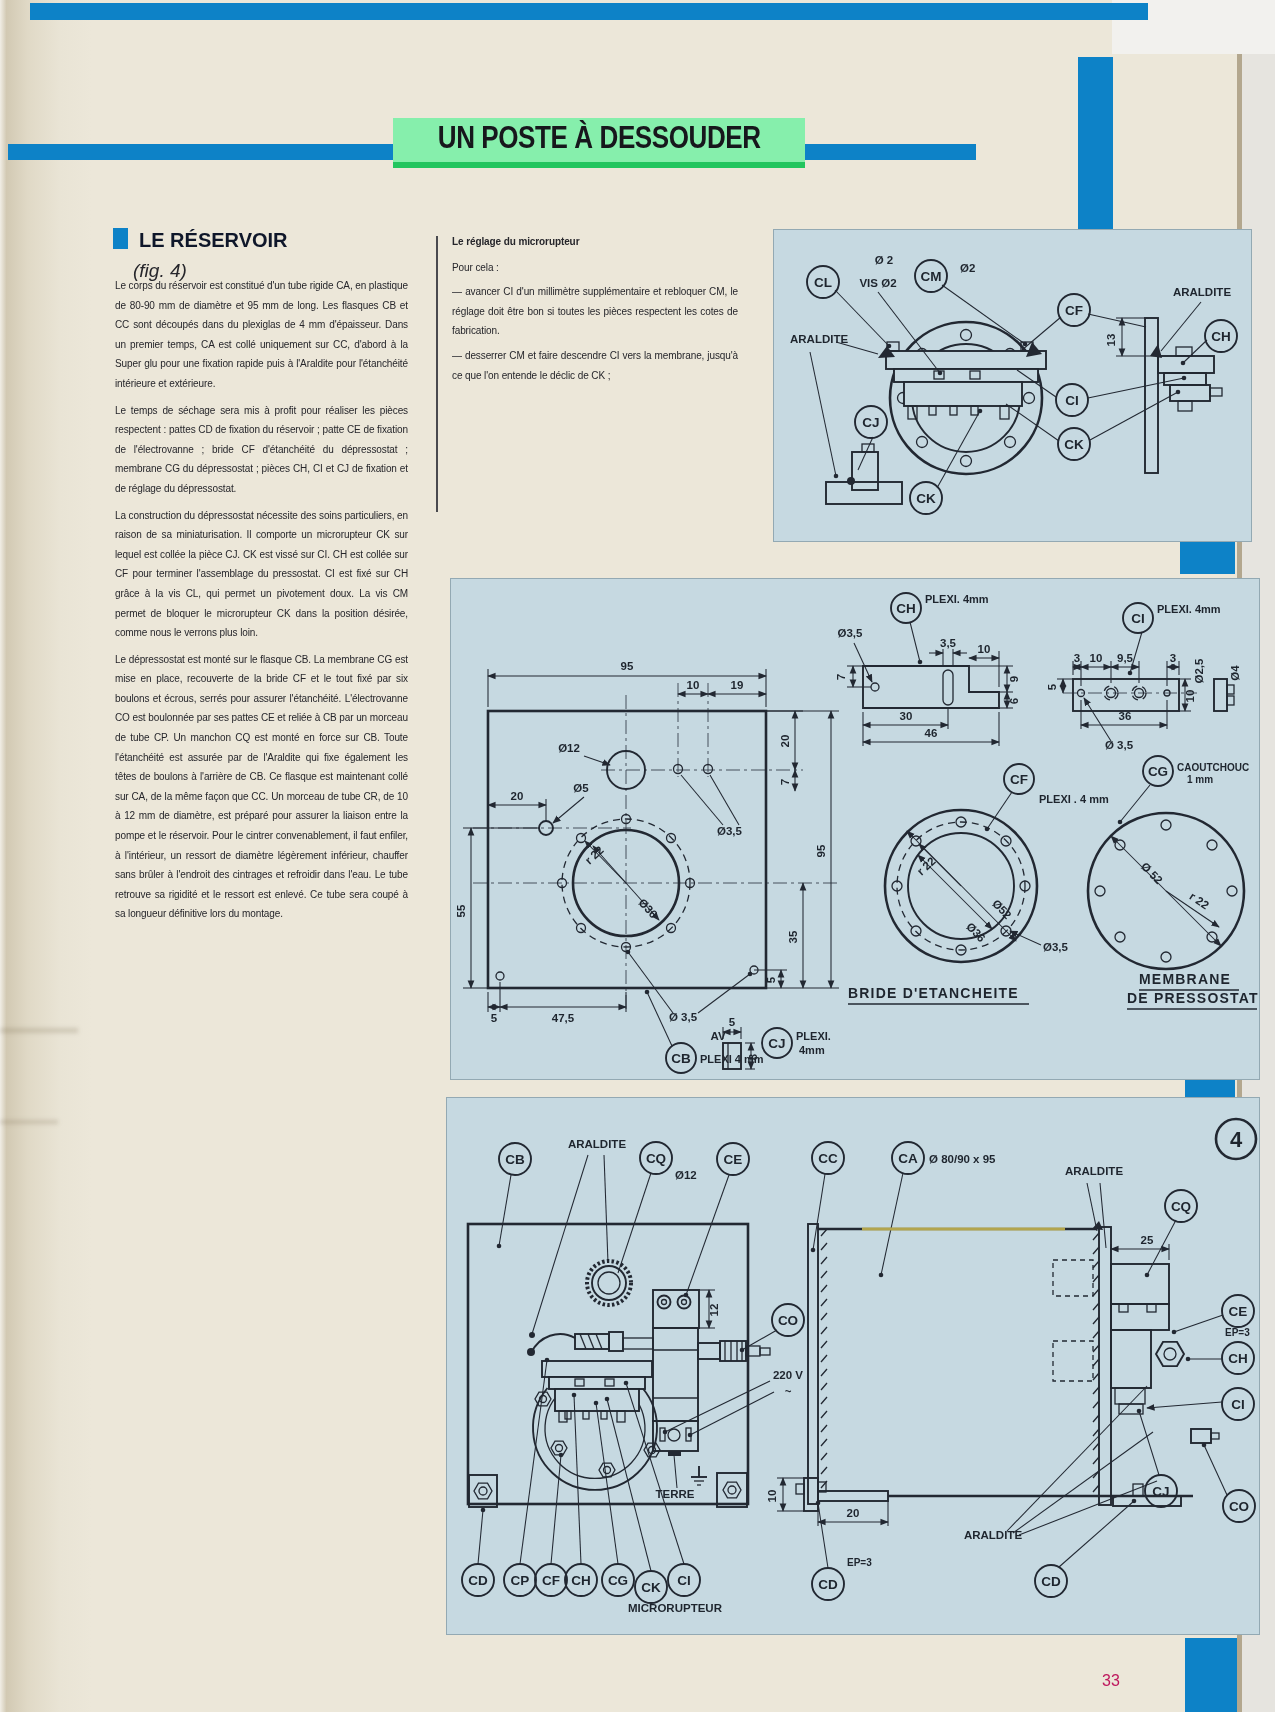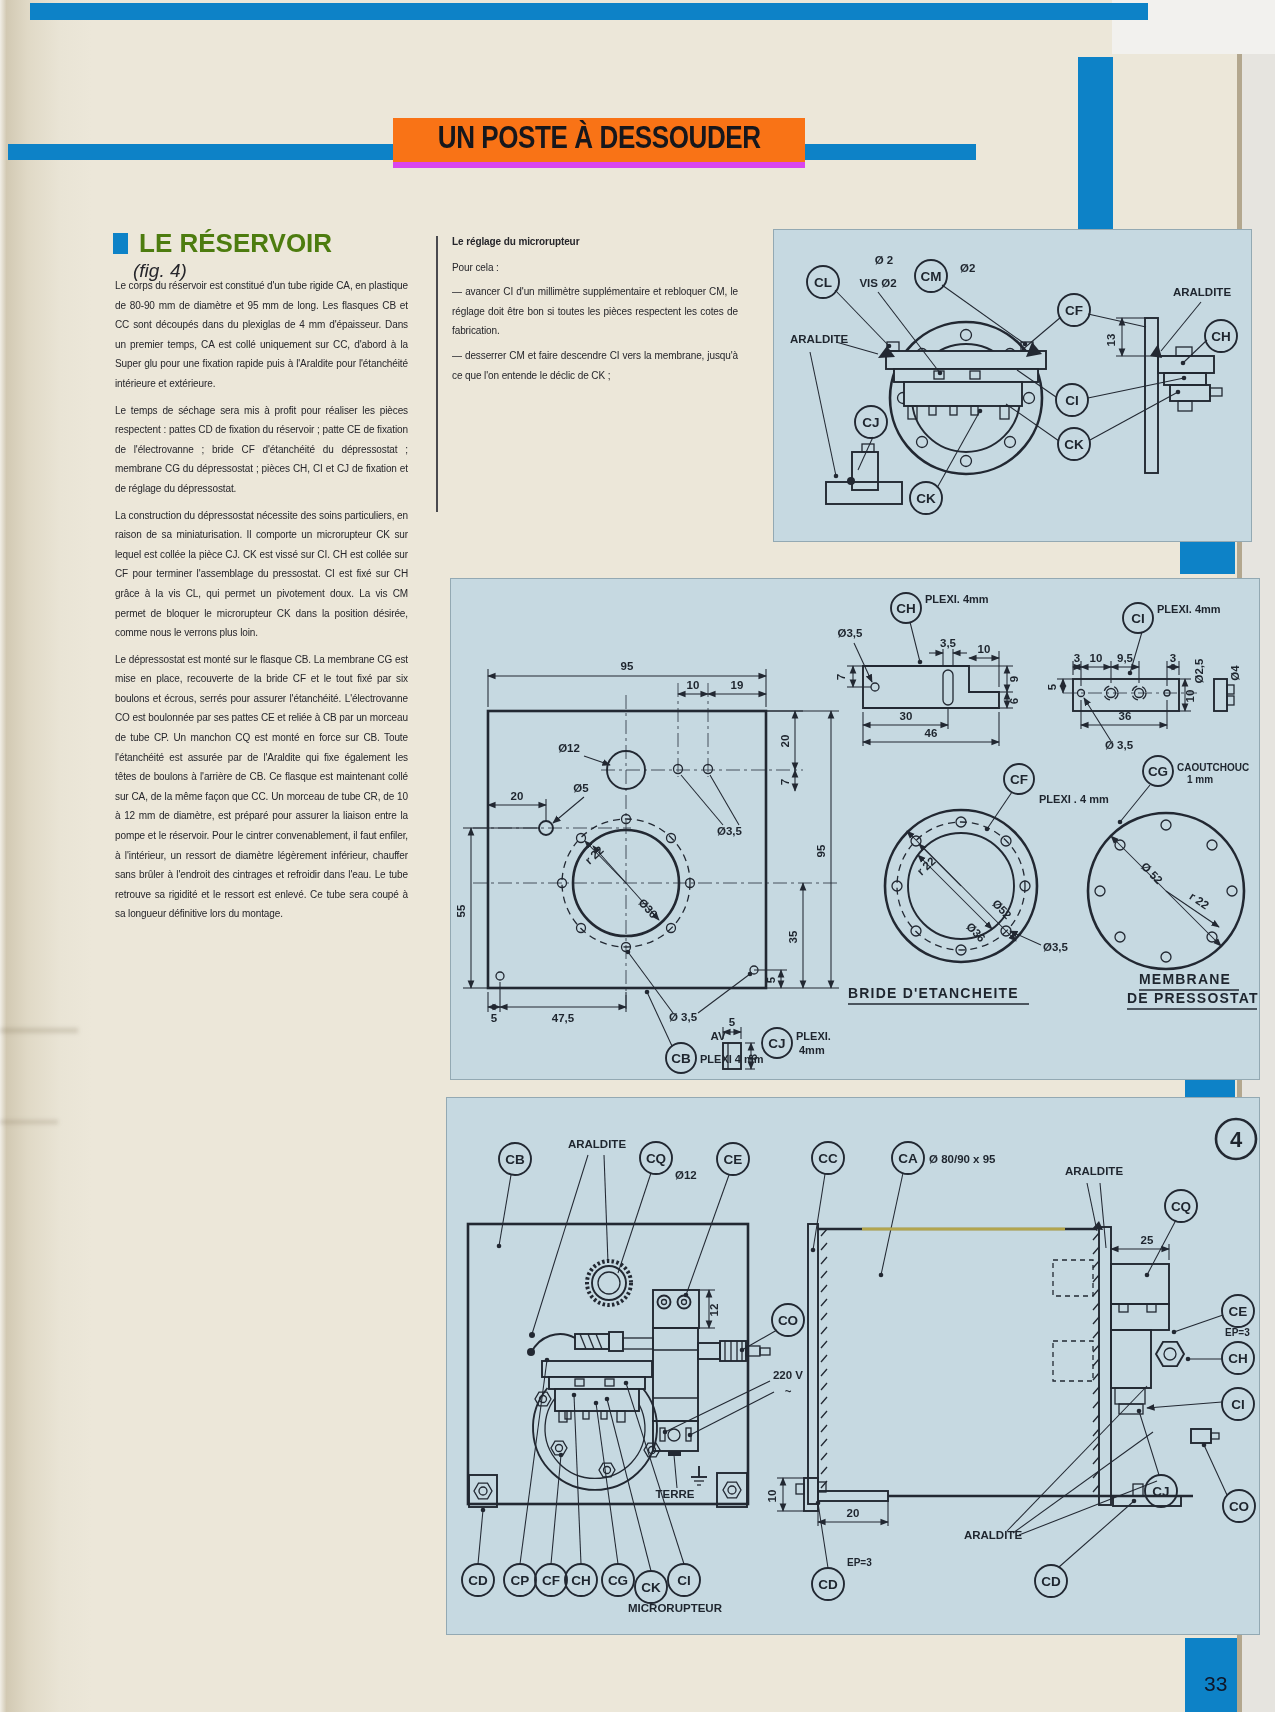--- a/index.html
+++ b/index.html
@@ -8,26 +8,26 @@
   
   .edge-left{position:absolute;left:0;top:0;width:92px;height:100%;
      background:linear-gradient(90deg,#f1eee6 0%,#d2c9b3 7%,#e0d9c6 30%,#e9e4d5 65%,#ece7d9 100%);}
   .crease{position:absolute;left:0;width:78px;height:5px;background:rgba(110,95,70,.22);filter:blur(2px);}
   .edge-right-bg{position:absolute;left:1242px;top:0;width:33px;height:100%;background:#e6e4df;}
   .page-edge{position:absolute;left:1237px;top:40px;width:5px;height:1672px;background:#b3a78e;}
   .corner-tr{position:absolute;left:1112px;top:0;width:163px;height:54px;background:#f2f1ee;}
   
   .blue{background:#0d82c7;position:absolute;}
   
-  .masthead-title{position:absolute;left:393px;top:118px;height:44px;background:#f97316;
-     padding:0 14px;border-bottom:6px solid #d946ef;white-space:nowrap;}
+  .masthead-title{position:absolute;left:393px;top:118px;height:44px;background:#86efac;
+     padding:0 14px;border-bottom:6px solid #22c55e;white-space:nowrap;}
   .masthead-title span{display:inline-block;transform:scaleX(.84);transform-origin:center;
      font-size:31px;font-weight:bold;letter-spacing:-.5px;color:#17171c;line-height:40px;}
   
-  .sec-head{position:absolute;left:113px;top:228px;font-size:26px;font-weight:bold;color:#4d7c0f;}
+  .sec-head{position:absolute;left:113px;top:228px;font-size:20px;font-weight:bold;color:#0f172a;}
   .sec-head .sq{display:inline-block;width:15px;height:21px;background:#0d82c7;margin-right:11px;vertical-align:-2px;}
   .fig-ref{position:absolute;left:133px;top:260px;font-style:italic;font-size:19px;color:#26262b;}
   .col{position:absolute;text-align:justify;color:#26262b;font-size:10px;line-height:19.6px;
        letter-spacing:-.1px;}
   .col p{margin:0 0 7px 0;}
   .col-left{left:115px;top:276px;width:293px;}
   .col-mid{left:452px;top:232px;width:286px;}
   .col-mid .mhead{font-weight:bold;margin:0 0 6px 0;text-align:left;}
   .col-mid p{margin:0 0 5px 0;}
   .divider{position:absolute;left:436px;top:236px;width:2px;height:276px;background:#4a4a4f;}
@@ -47,21 +47,21 @@
   svg .s3{stroke:#222832;stroke-width:2.6;fill:none;}
   svg .dim{stroke:#222832;stroke-width:1.05;fill:none;}
   svg .lead{stroke:#222832;stroke-width:1.05;fill:none;}
   svg .cl{stroke:#39424e;stroke-width:.9;stroke-dasharray:14 4 3 4;fill:none;}
   svg .dsh{stroke-dasharray:7 5;}
   svg .dsh2{stroke-dasharray:5 4;}
   svg .fill{fill:#222832;stroke:none;}
   svg .bgfill{fill:#c6d9e1;}
   svg .knurl{stroke:#222832;stroke-width:4;stroke-dasharray:2.5 2.3;fill:none;}
   svg .yl{stroke:#d8c554;stroke-width:3.2;opacity:.8;}
-  .pagenum{position:absolute;left:1204px;top:1672px;font-size:21px;color:#0f172a;}
+  .pagenum{position:absolute;left:1102px;top:1672px;font-size:16px;color:#be185d;}
 </style>
 </head>
 <body>
 
 <div class="page">
 
   <div class="edge-left"></div>
   <div class="crease" style="top:1028px"></div>
   <div class="crease" style="top:1120px;width:58px;height:4px"></div>
   <div class="edge-right-bg"></div>

